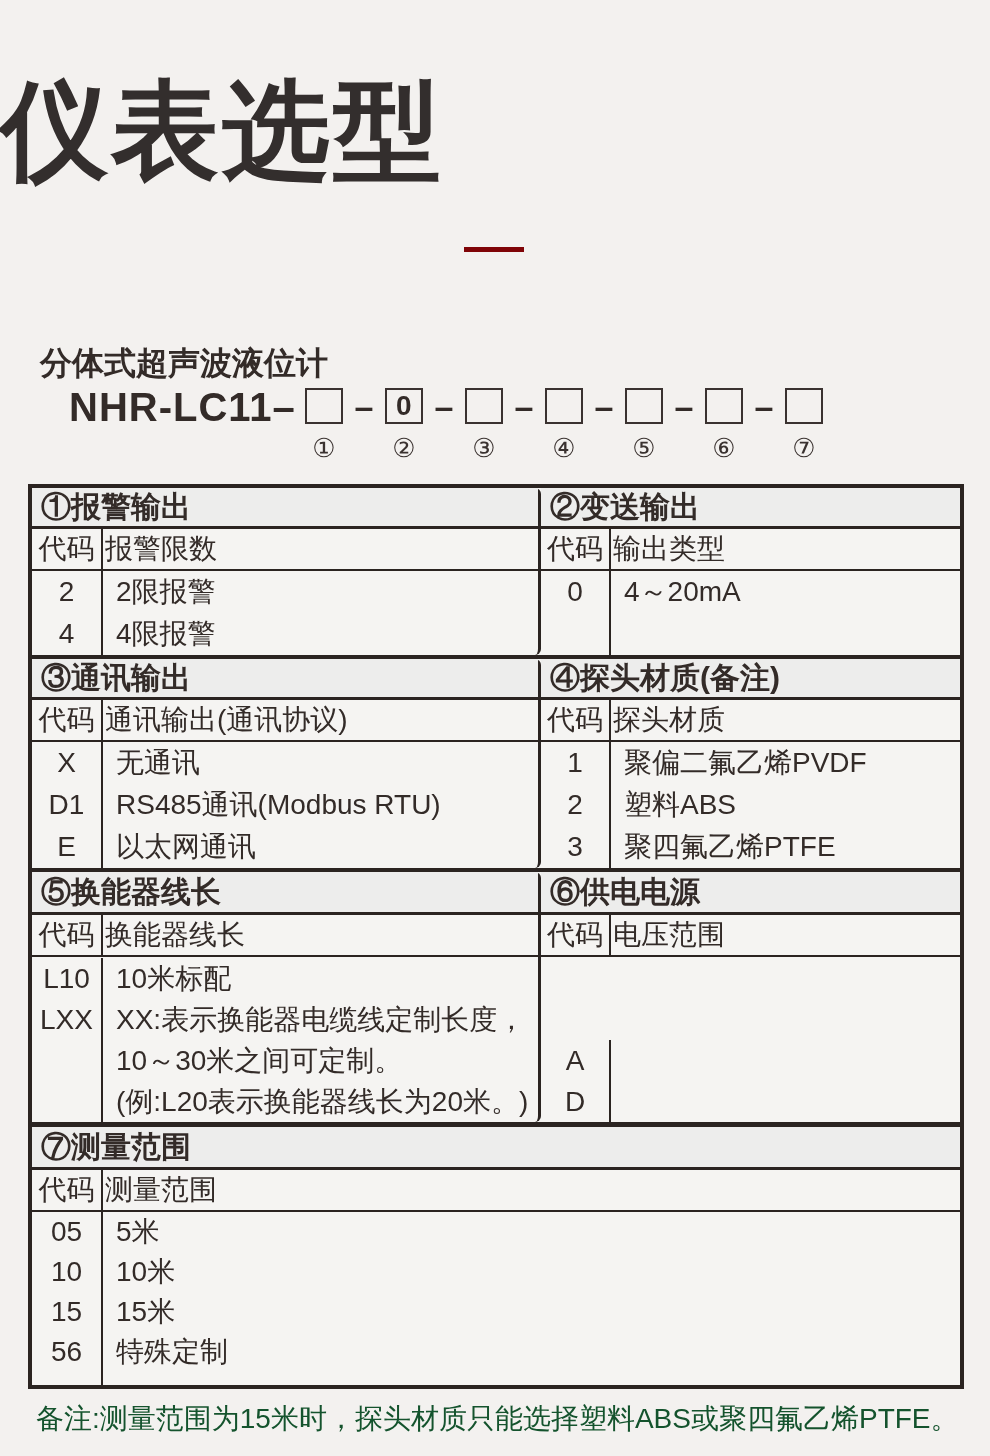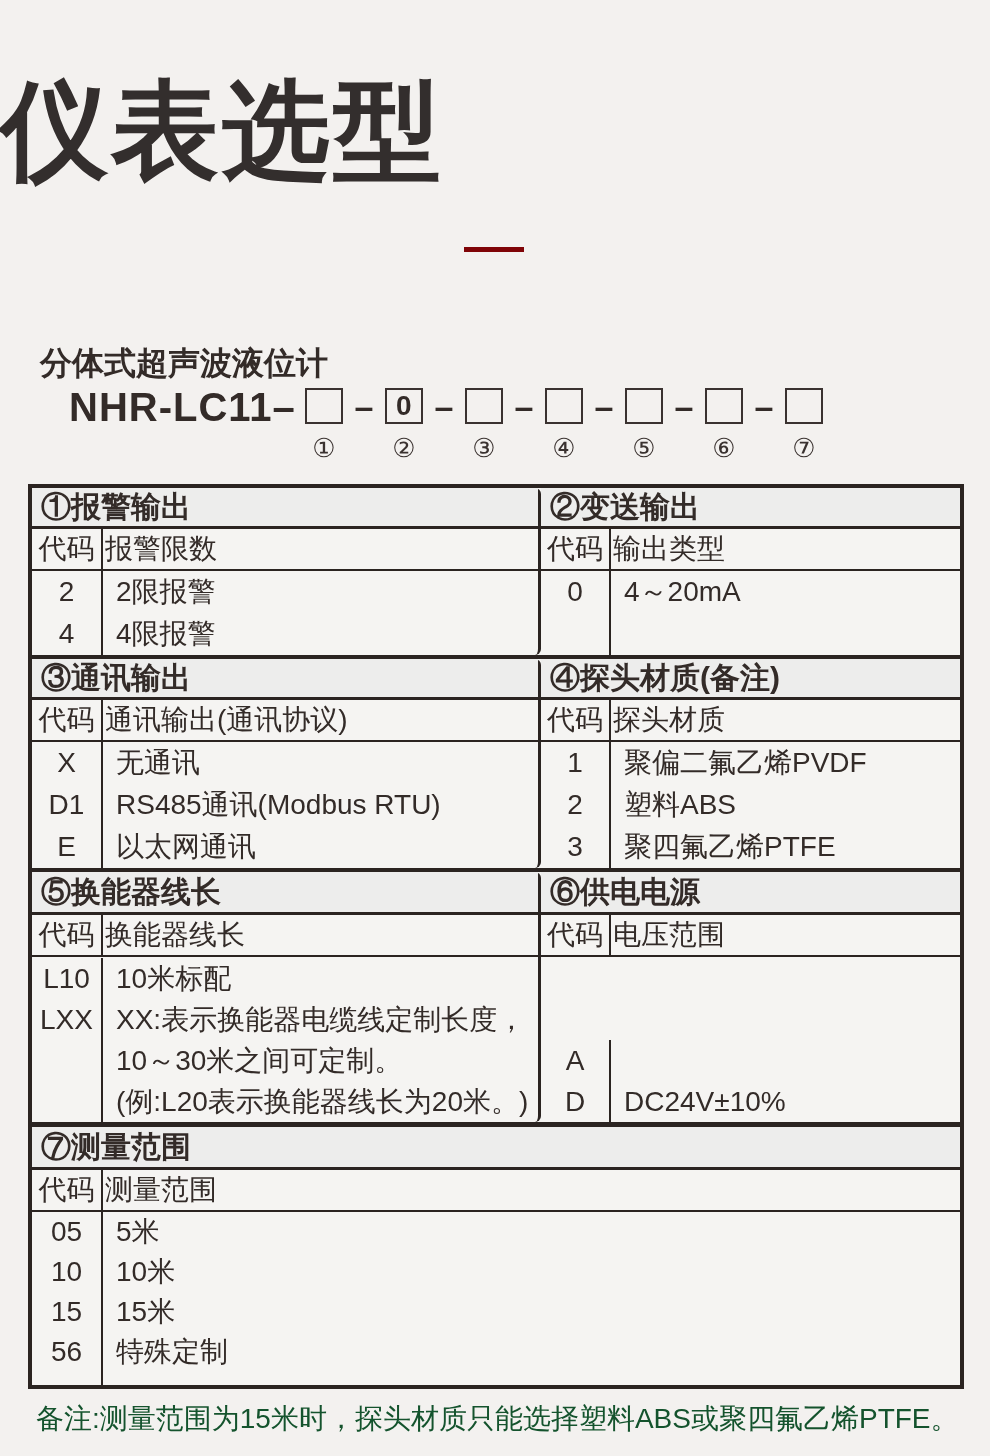--- a/index.html
+++ b/index.html
@@ -251,21 +251,20 @@
       <div class="code-row">
         <div class="code-cell code-cell-r">代码</div>
         <div class="desc-cell">电压范围</div>
       </div>
       <div class="data d165">
         <div class="col-codes col-codes-r">
           <div class="ln">A</div>
           <div class="ln">D</div>
         </div>
         <div class="col-descs">
-          <div class="ln">DC24V±10%</div>
         </div>
       </div>
     </div>
   </div>
 
   <div class="full">
     <div class="sec-title t40">⑦测量范围</div>
     <div class="code-row">
       <div class="code-cell">代码</div>
       <div class="desc-cell">测量范围</div>

